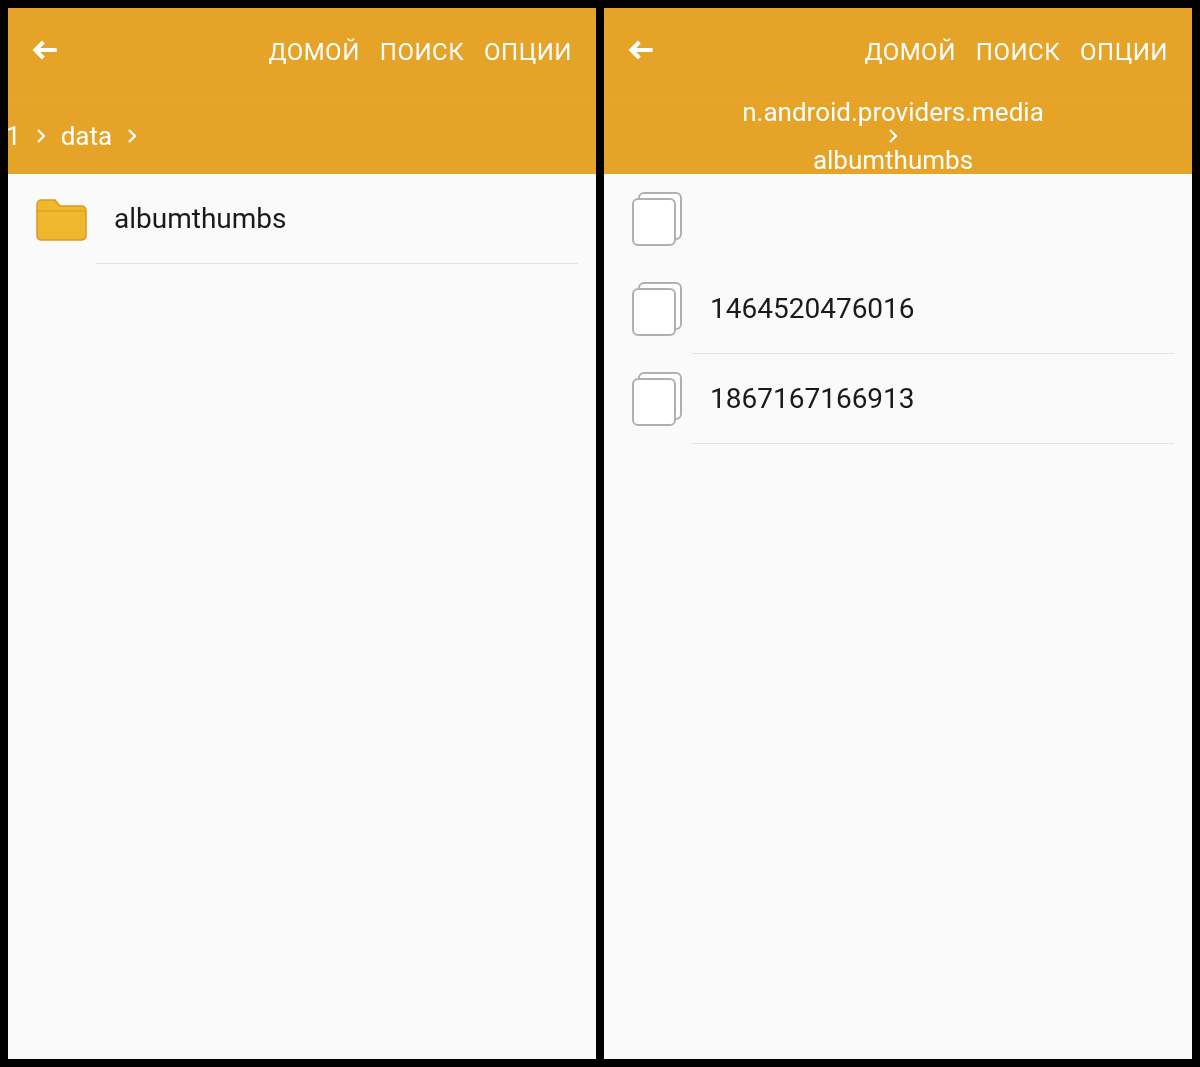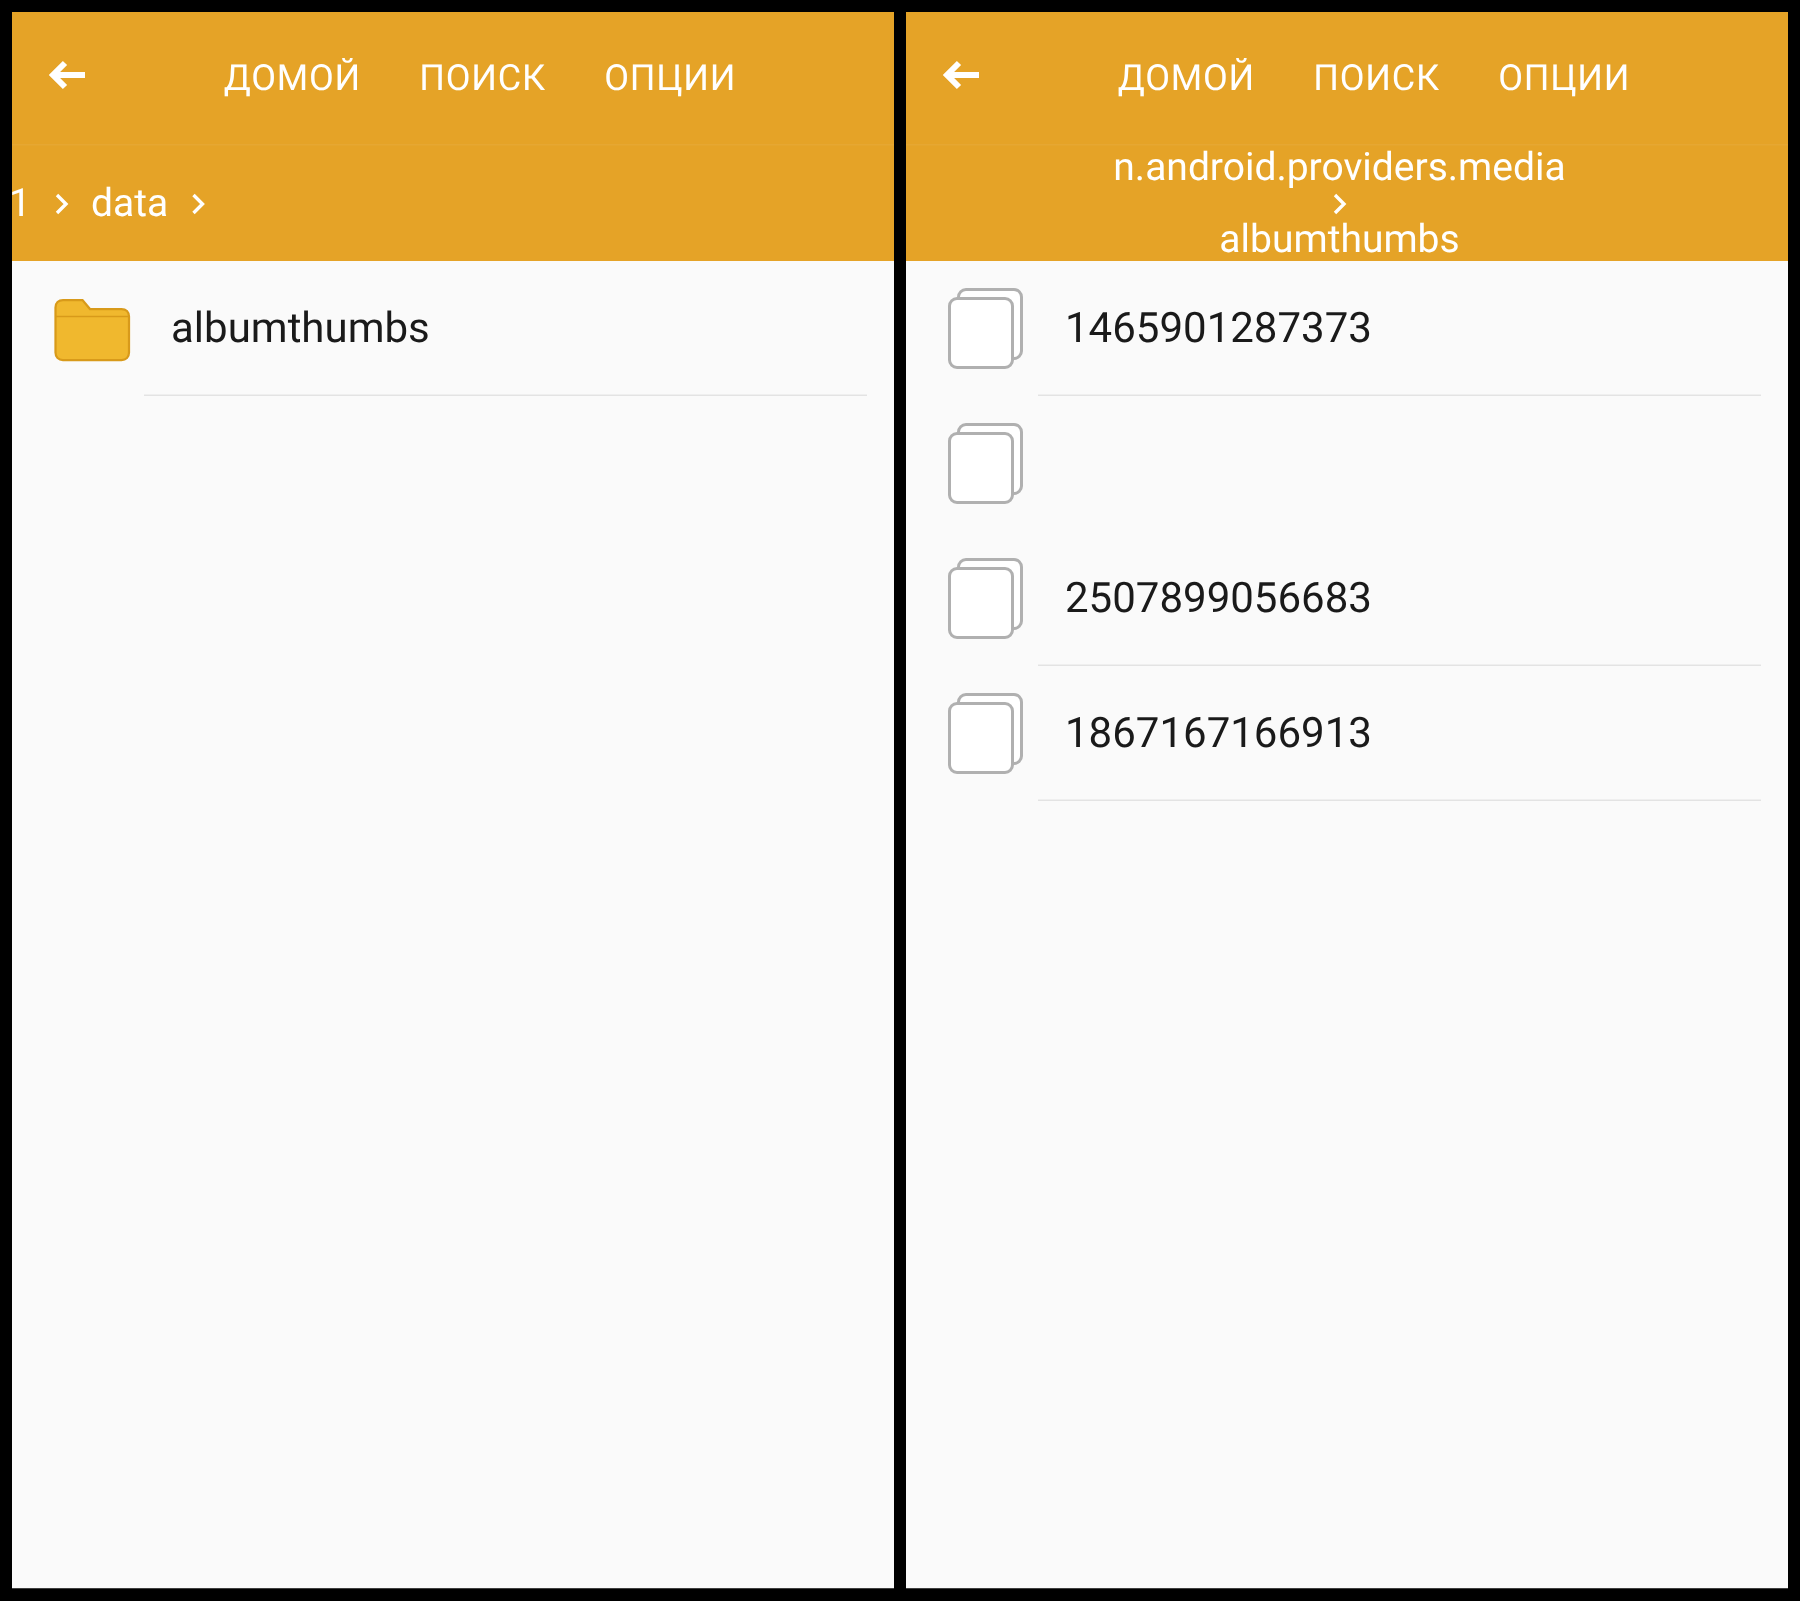--- a/index.html
+++ b/index.html
@@ -47,22 +47,22 @@
     .back-btn svg {
       width: 32px;
       height: 32px;
       stroke: #fff;
       stroke-width: 3;
       fill: none;
     }
     .header-actions {
       flex: 1;
       display: flex;
-      justify-content: center;
-      gap: 39px;
+      justify-content: flex-end;
+      gap: 20px;
       padding-right: 8px;
     }
     .header-action {
       color: #fff;
       font-size: 24px;
       font-weight: 400;
       letter-spacing: 0.5px;
       cursor: pointer;
     }
     .breadcrumb {
@@ -230,48 +230,37 @@
     <span class="breadcrumb-item">albumthumbs</span>
   </div>
   <div class="content">
     <div class="list-row">
       <div class="row-icon">
         <div class="file-icon">
             <div class="fb fb1"></div>
             <div class="fb fb2"></div>
           </div>
       </div>
-      <div class="row-text-wrap">
-        <span class="row-text">1465901287373</span>
-      </div>
     </div>
     <div class="list-row">
       <div class="row-icon">
         <div class="file-icon">
             <div class="fb fb1"></div>
             <div class="fb fb2"></div>
           </div>
       </div>
+      <div class="row-text-wrap">
+        <span class="row-text">1464520476016</span>
+      </div>
     </div>
     <div class="list-row">
       <div class="row-icon">
         <div class="file-icon">
             <div class="fb fb1"></div>
             <div class="fb fb2"></div>
           </div>
       </div>
       <div class="row-text-wrap">
-        <span class="row-text">2507899056683</span>
-      </div>
-    </div>
-    <div class="list-row">
-      <div class="row-icon">
-        <div class="file-icon">
-            <div class="fb fb1"></div>
-            <div class="fb fb2"></div>
-          </div>
-      </div>
-      <div class="row-text-wrap">
         <span class="row-text">1867167166913</span>
       </div>
     </div>
   </div>
 </div>
 
 </body></html>

